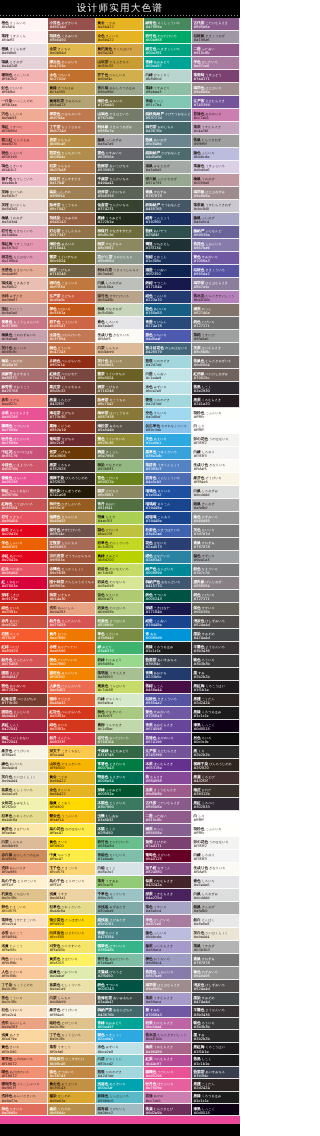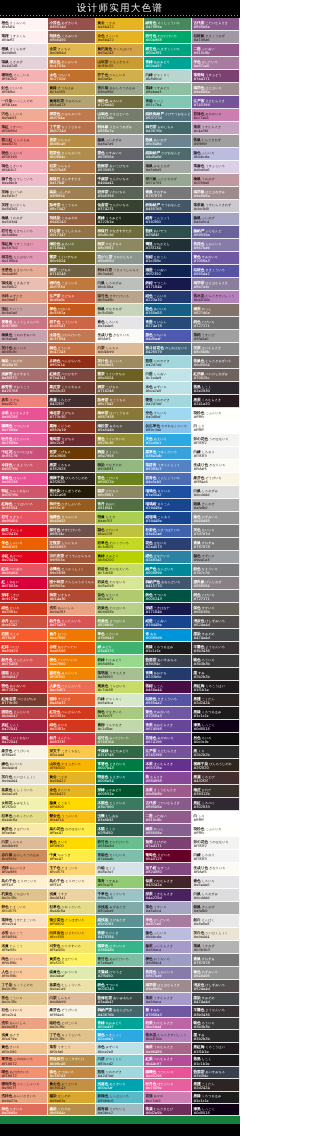--- a/index.html
+++ b/index.html
@@ -1,19 +1,19 @@
 <!DOCTYPE html>
 <html><head>
 <meta charset="utf-8">
 <title>设计师实用大色谱</title>
 <style>
   html,body{margin:0;padding:0;background:#ffffff;}
   body{width:240px;height:1136px;overflow:hidden;
        font-family:"DejaVu Sans","Liberation Sans",sans-serif;-webkit-font-smoothing:antialiased;}
-  #page{position:relative;width:240px;height:1136px;background:#15803d;}
+  #page{position:relative;width:240px;height:1136px;background:#ec4899;}
   #header{position:absolute;left:0;top:0;width:240px;height:18px;background:#000;}
   #header-title{position:absolute;left:0;top:0.6px;width:240px;height:14px;line-height:14px;
       text-align:center;color:#e9e9e9;font-size:9.6px;letter-spacing:1.2px;
       font-family:"DejaVu Sans","Liberation Sans",sans-serif;}
   #header-rule{position:absolute;left:0;top:15px;width:240px;height:1px;
       background-image:repeating-linear-gradient(to right,#8f8f8f 0 1px,transparent 1px 3px);}
   #grid{position:absolute;left:0;top:18.4px;width:240px;height:1098px;
         display:grid;grid-template-columns:repeat(5,48px);
         grid-template-rows:repeat(75,13px) repeat(10,12.3px);background:#fff;}
   .cell{position:relative;overflow:hidden;box-sizing:border-box;

